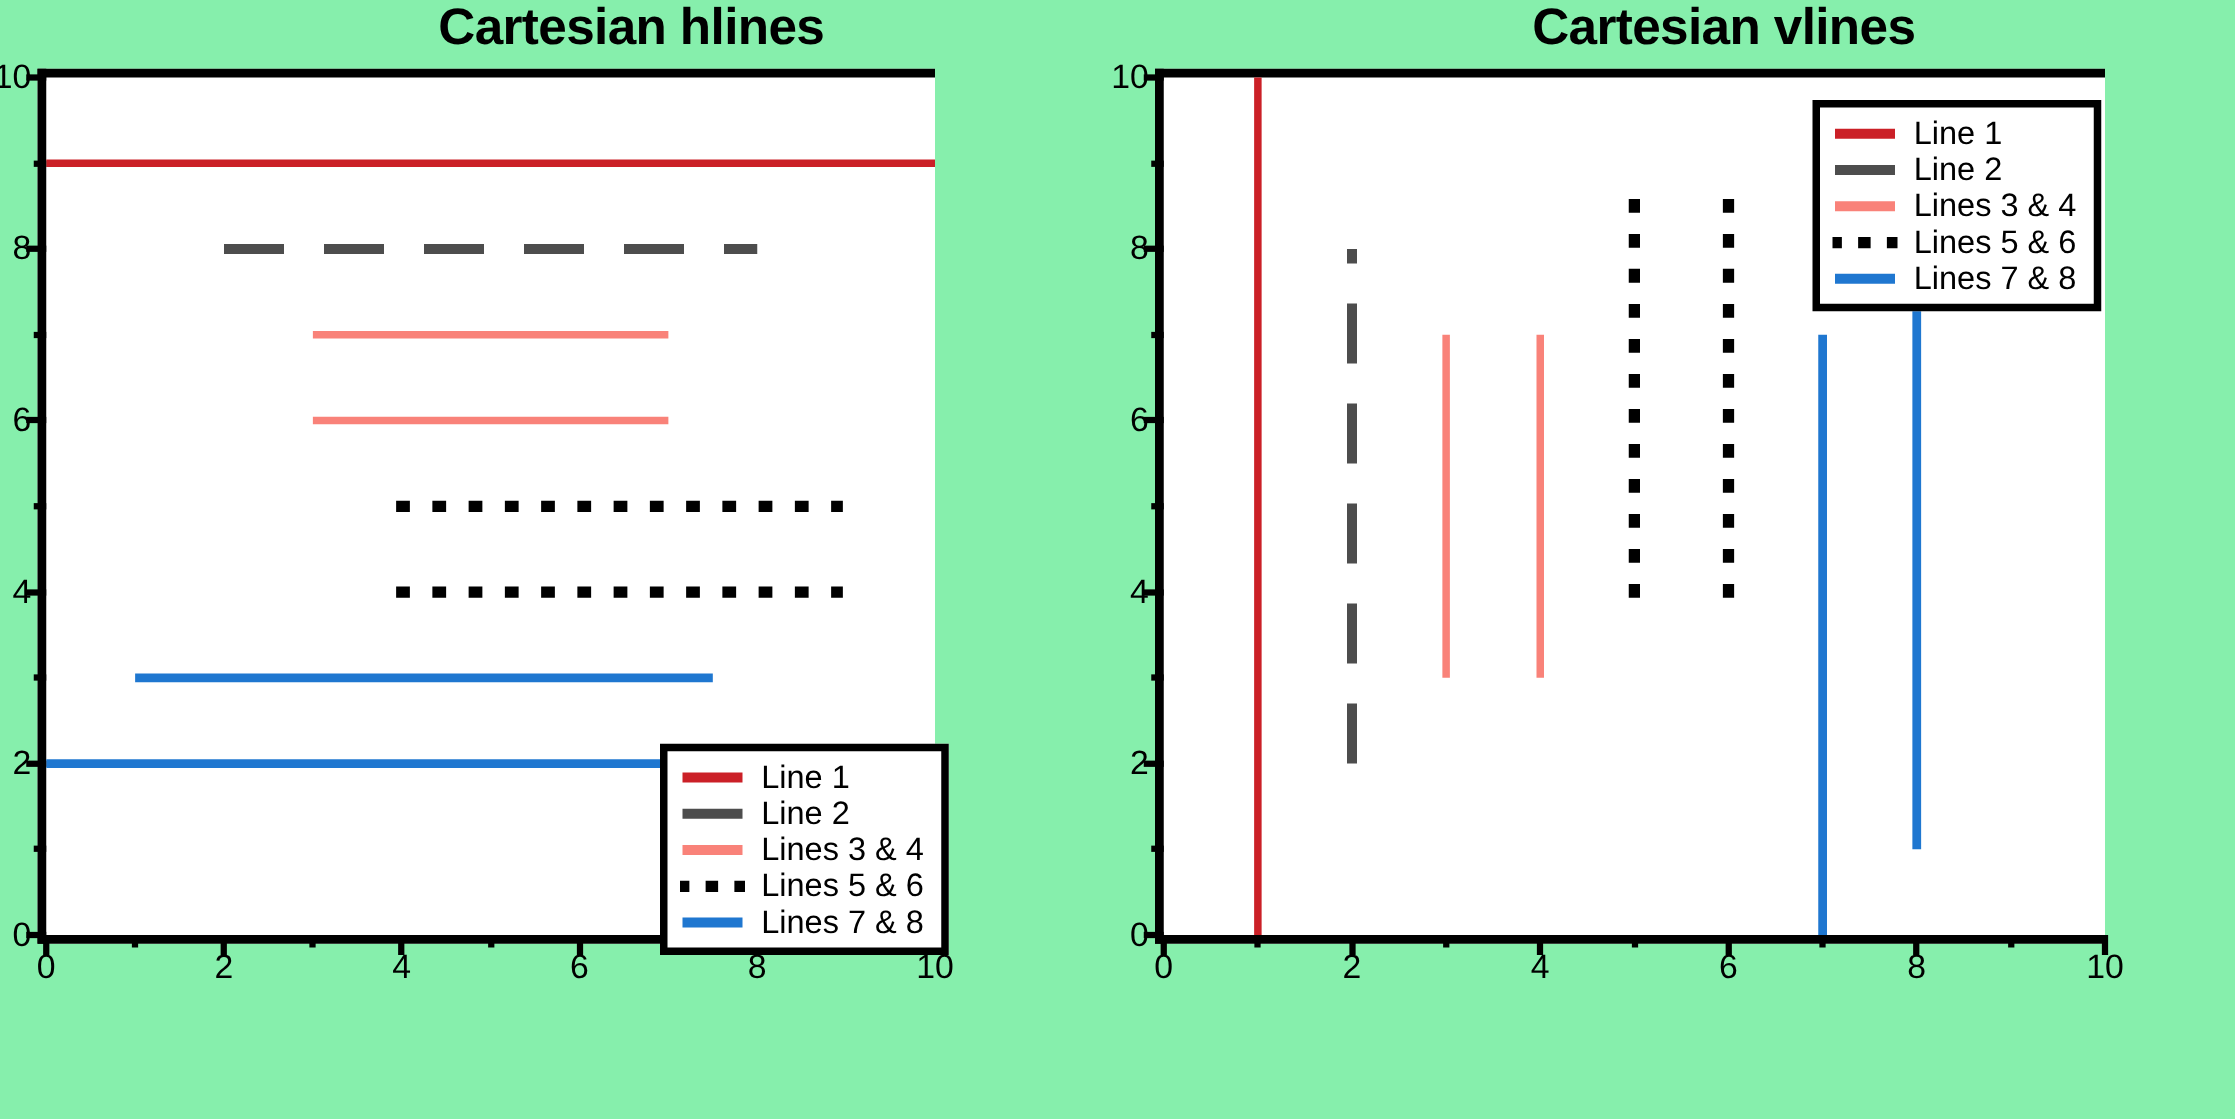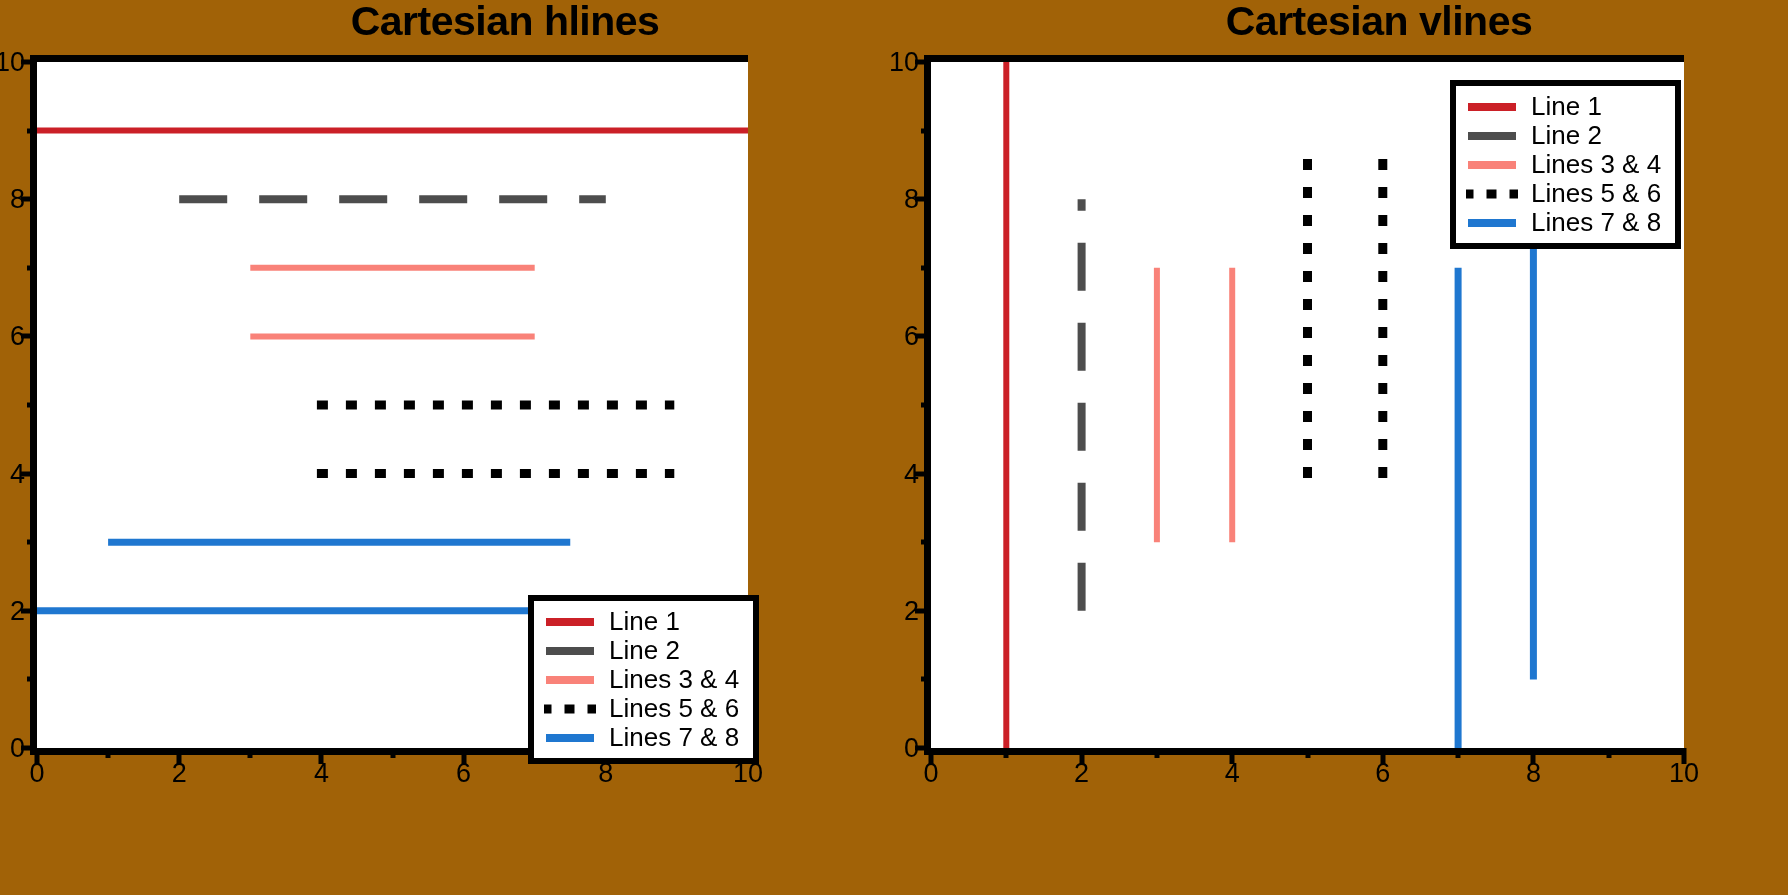--- a/index.html
+++ b/index.html
@@ -10,21 +10,21 @@
   body {
     width: 1788px;
     height: 895px;
     font-family: "Liberation Sans", sans-serif;
     overflow: hidden;
   }
   .figure {
     position: relative;
     width: 1788px;
     height: 895px;
-    background: #a16207;
+    background: #86efac;
   }
   .panel {
     position: absolute;
     top: 0;
     width: 894px;
     height: 895px;
   }
   .panel-left  { left: 0; }
   .panel-right { left: 894px; }
 

